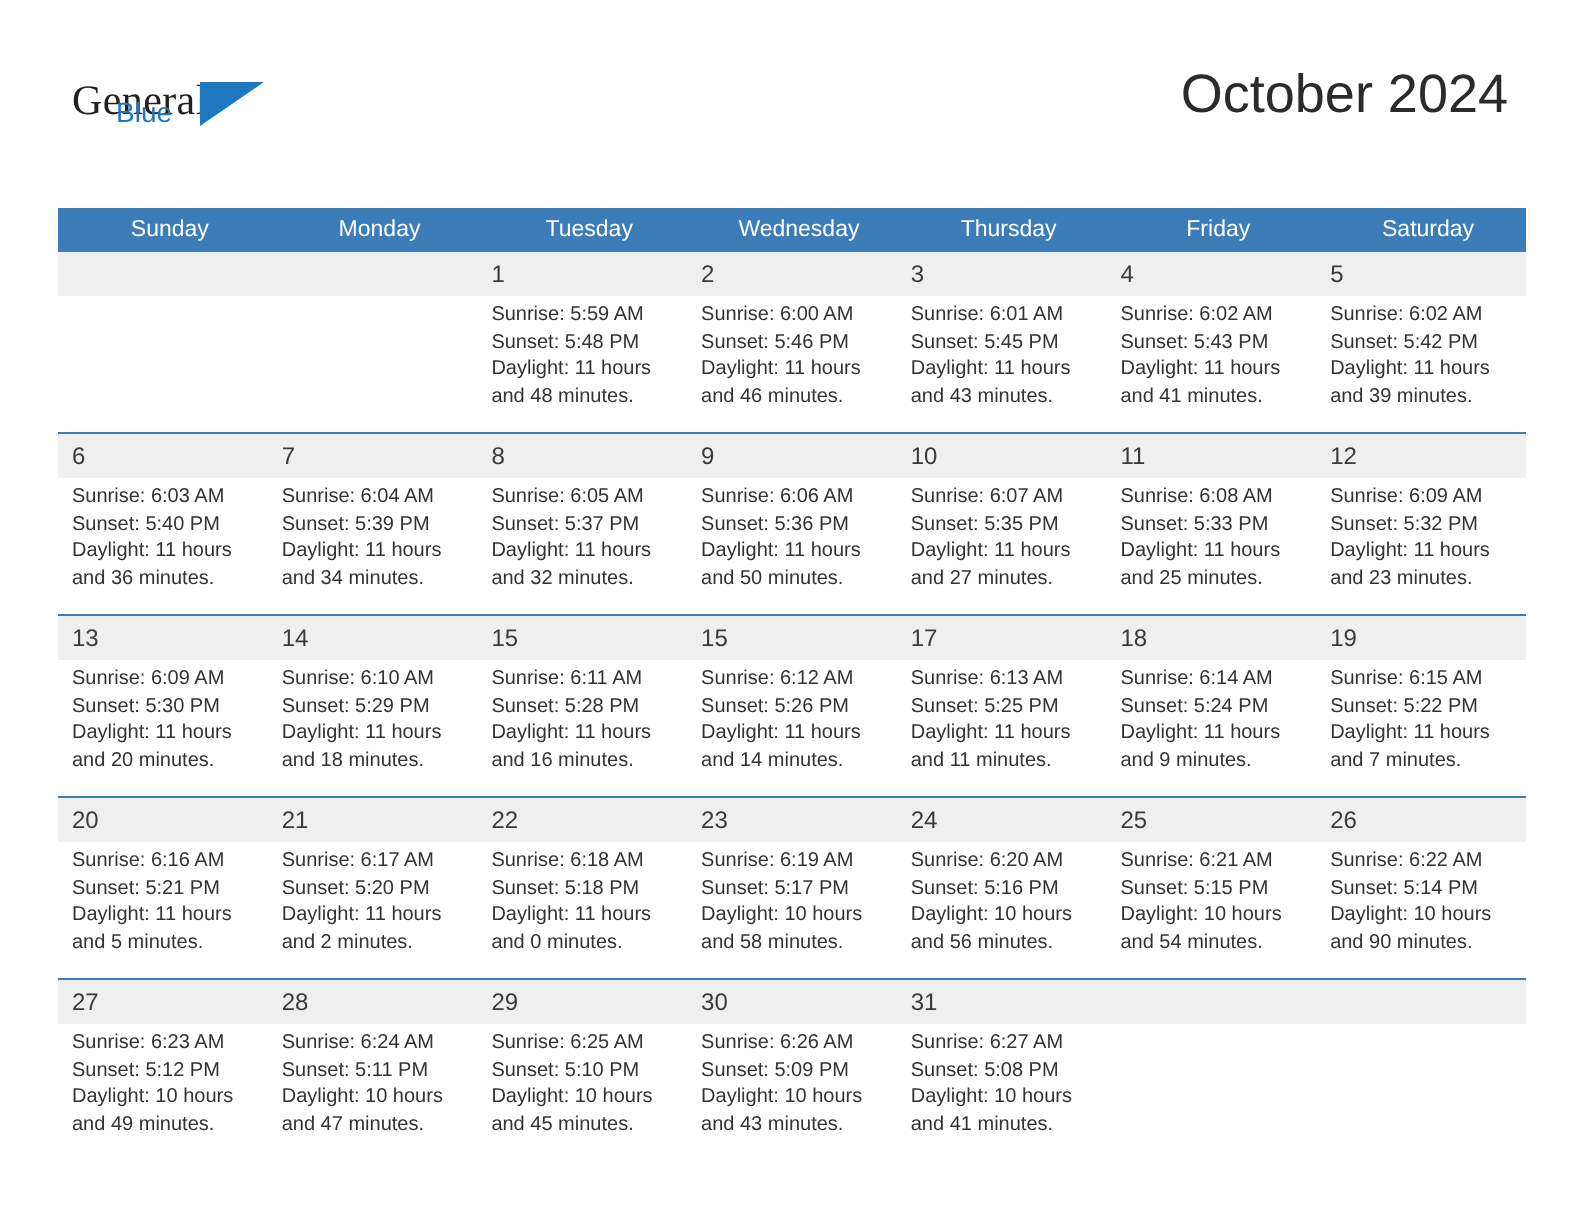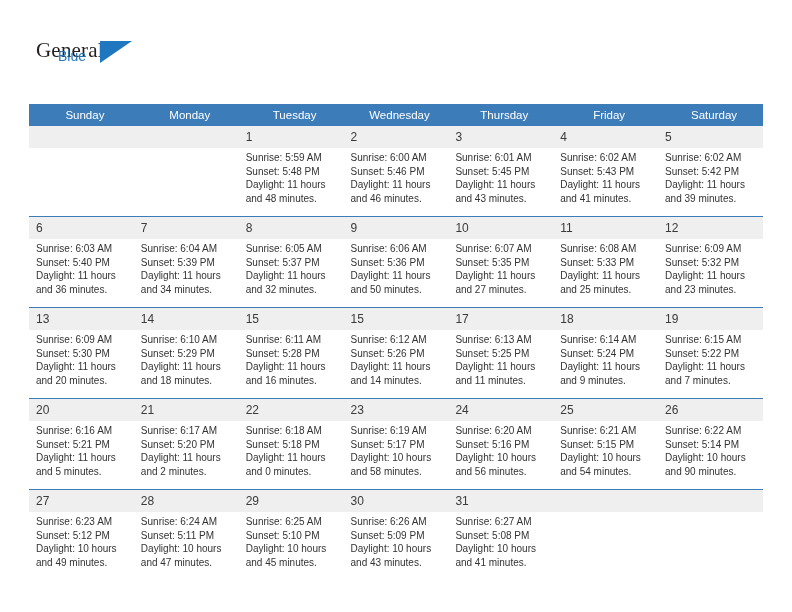--- a/index.html
+++ b/index.html
@@ -148,20 +148,21 @@
 
   <div class="header">
 
     <div class="brand">
       <span class="brand-general">General</span>
       <span class="brand-tri"></span>
       <span class="brand-blue">Blue</span>
     </div>
 
     <div class="title-block">
+      <div class="cal-title">October 2024</div>
     </div>
 
   </div>
 
   <div class="calendar">
     <table class="cal">
       <thead>
         <tr id="hdr-row">
             <th>Sunday</th>
             <th>Monday</th>

